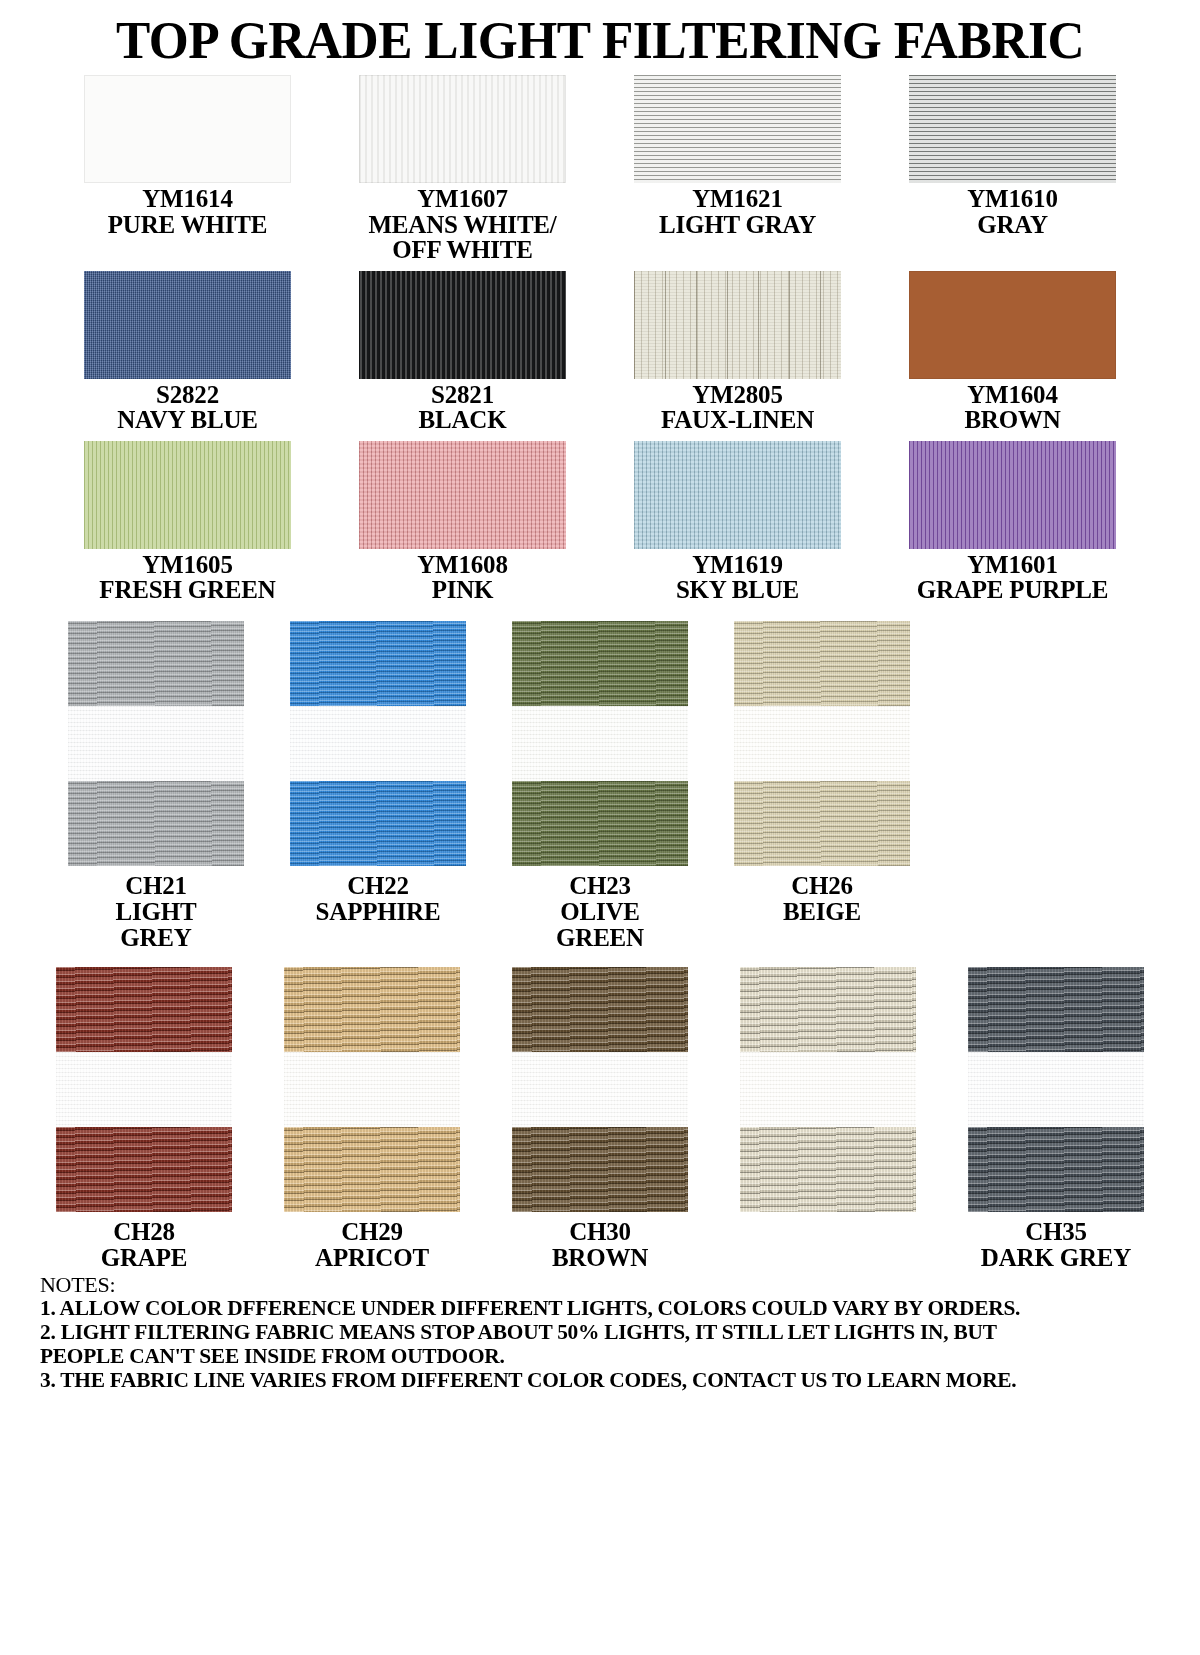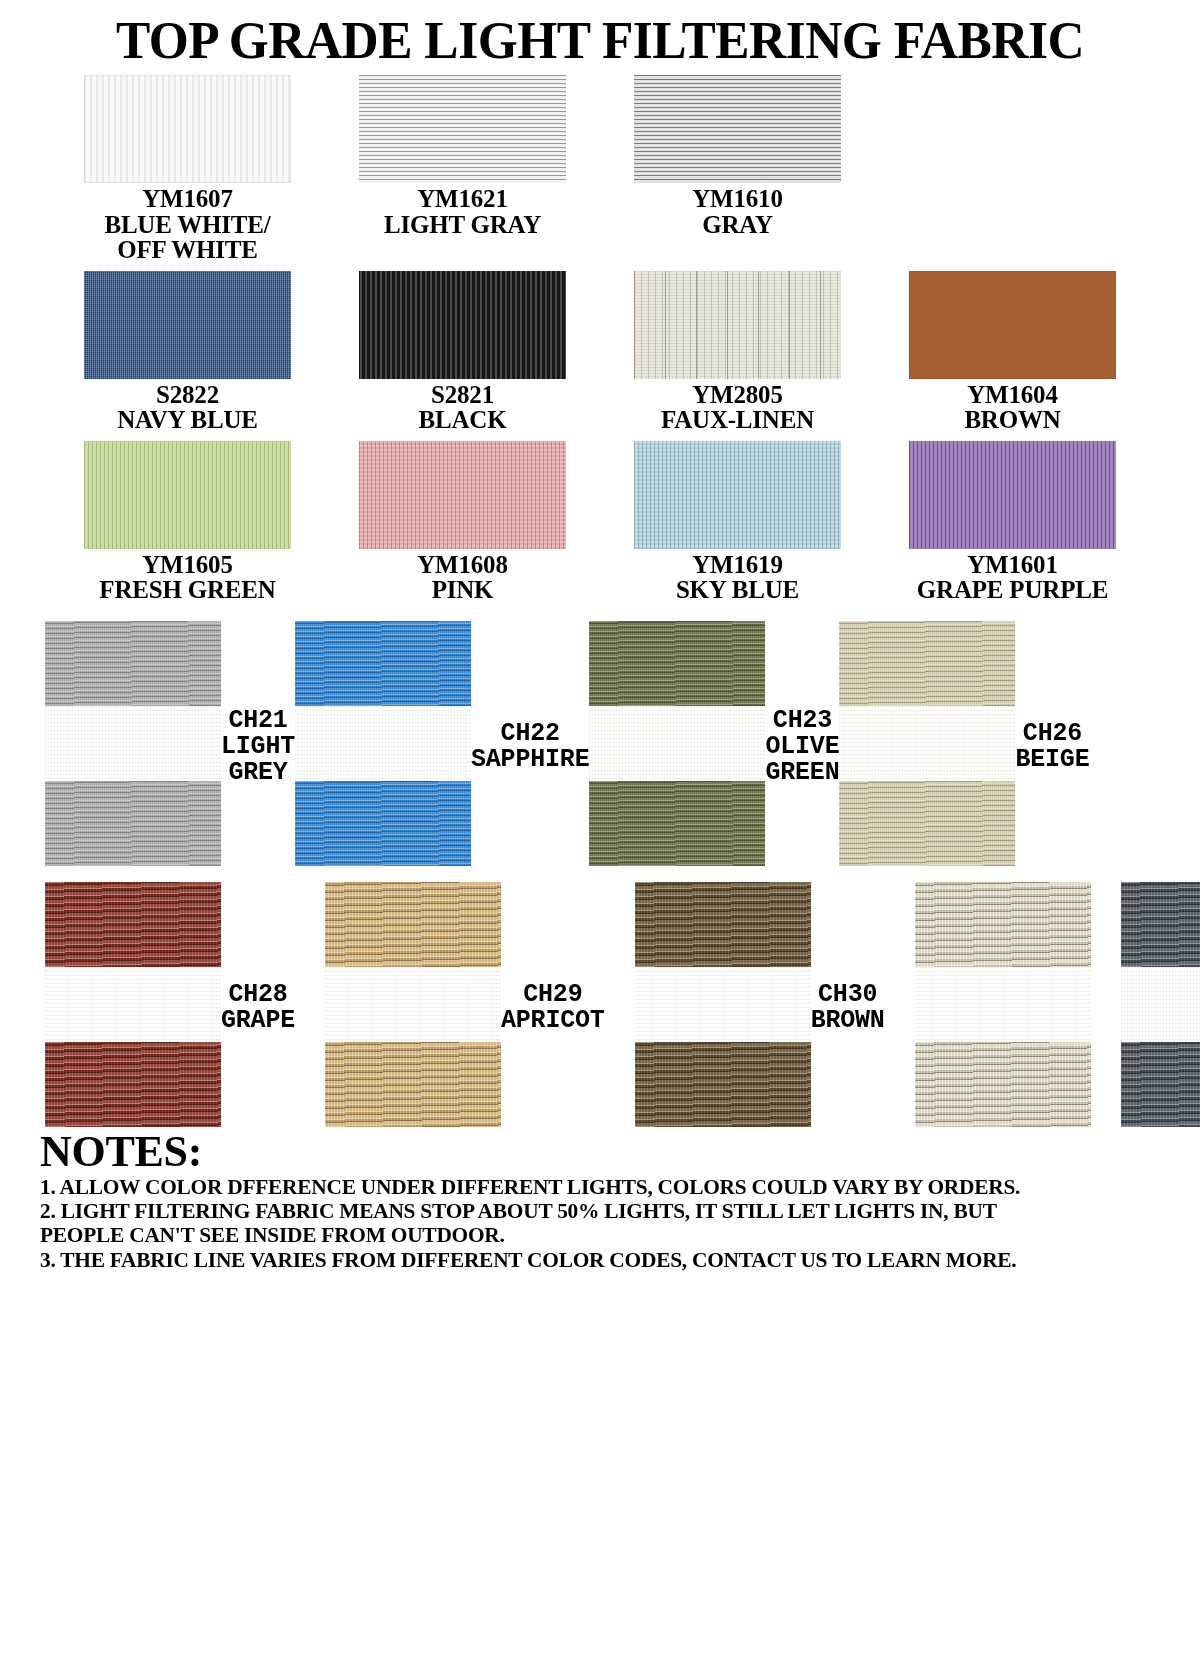--- a/index.html
+++ b/index.html
@@ -177,21 +177,21 @@
     top: 3px;
   }
 
   
   .ch-grid {
     display: grid;
     grid-template-columns: repeat(5, 1fr);
     width: 1110px;
     margin: 0 auto;
   }
-  .ch-cell { display: flex; align-items: center; font-family: Liberation Mono, monospace; }
+  .ch-cell { display: flex; flex-direction: column; align-items: center; }
   .ch-swatch {
     width: 176px;
     display: flex;
     flex-direction: column;
     overflow: hidden;
   }
   .ch-band { position: relative; height: 85px; overflow: hidden; }
   .ch-band.sheer { height: 75px; }
   .ch-band.bottom { height: 85px; }
   .ch-label {
@@ -210,22 +210,22 @@
   .ch-row-2 { margin-top: 16px; gap: 30px; }
 
   
   .notes {
     width: 1120px;
     margin: 0 auto;
     margin-top: 2px;
     color: #000;
   }
   .notes-title {
-    font-weight: bold;
-    font-size: 44px;
+    font-weight: normal;
+    font-size: 22px;
     line-height: 1.05;
     letter-spacing: -0.3px;
   }
   .note-line {
     font-weight: bold;
     font-size: 21.5px;
     line-height: 1.13;
     letter-spacing: -0.25px;
     transform: scaleX(0.995);
     transform-origin: left center;
@@ -233,26 +233,35 @@
 </style>
 </head>
 <body>
 
 <div class="page">
 
   <h1 class="title">TOP GRADE LIGHT FILTERING FABRIC</h1>
 
   <div class="ym-grid ym-r0" id="ym-row-0">
       <div class="ym-cell">
+        <div class="ym-swatch" style="background:#fbfbfa">
+          <span class="tx tx-edge"></span>
+        </div>
+        <div class="ym-label">
+          <span class="code">YM1614</span>
+          <span class="nm">PURE WHITE</span>
+        </div>
+      </div>
+      <div class="ym-cell">
         <div class="ym-swatch" style="background:#f3f3f1">
           <span class="tx tx-vrib-faint tx-edge"></span>
         </div>
         <div class="ym-label">
           <span class="code">YM1607</span>
-          <span class="nm">BLUE WHITE/</span>
+          <span class="nm">MEANS WHITE/</span>
           <span class="nm">OFF WHITE</span>
         </div>
       </div>
       <div class="ym-cell">
         <div class="ym-swatch" style="background:#d9dbd6">
           <span class="tx tx-hline"></span>
         </div>
         <div class="ym-label">
           <span class="code">YM1621</span>
           <span class="nm">LIGHT GRAY</span>

